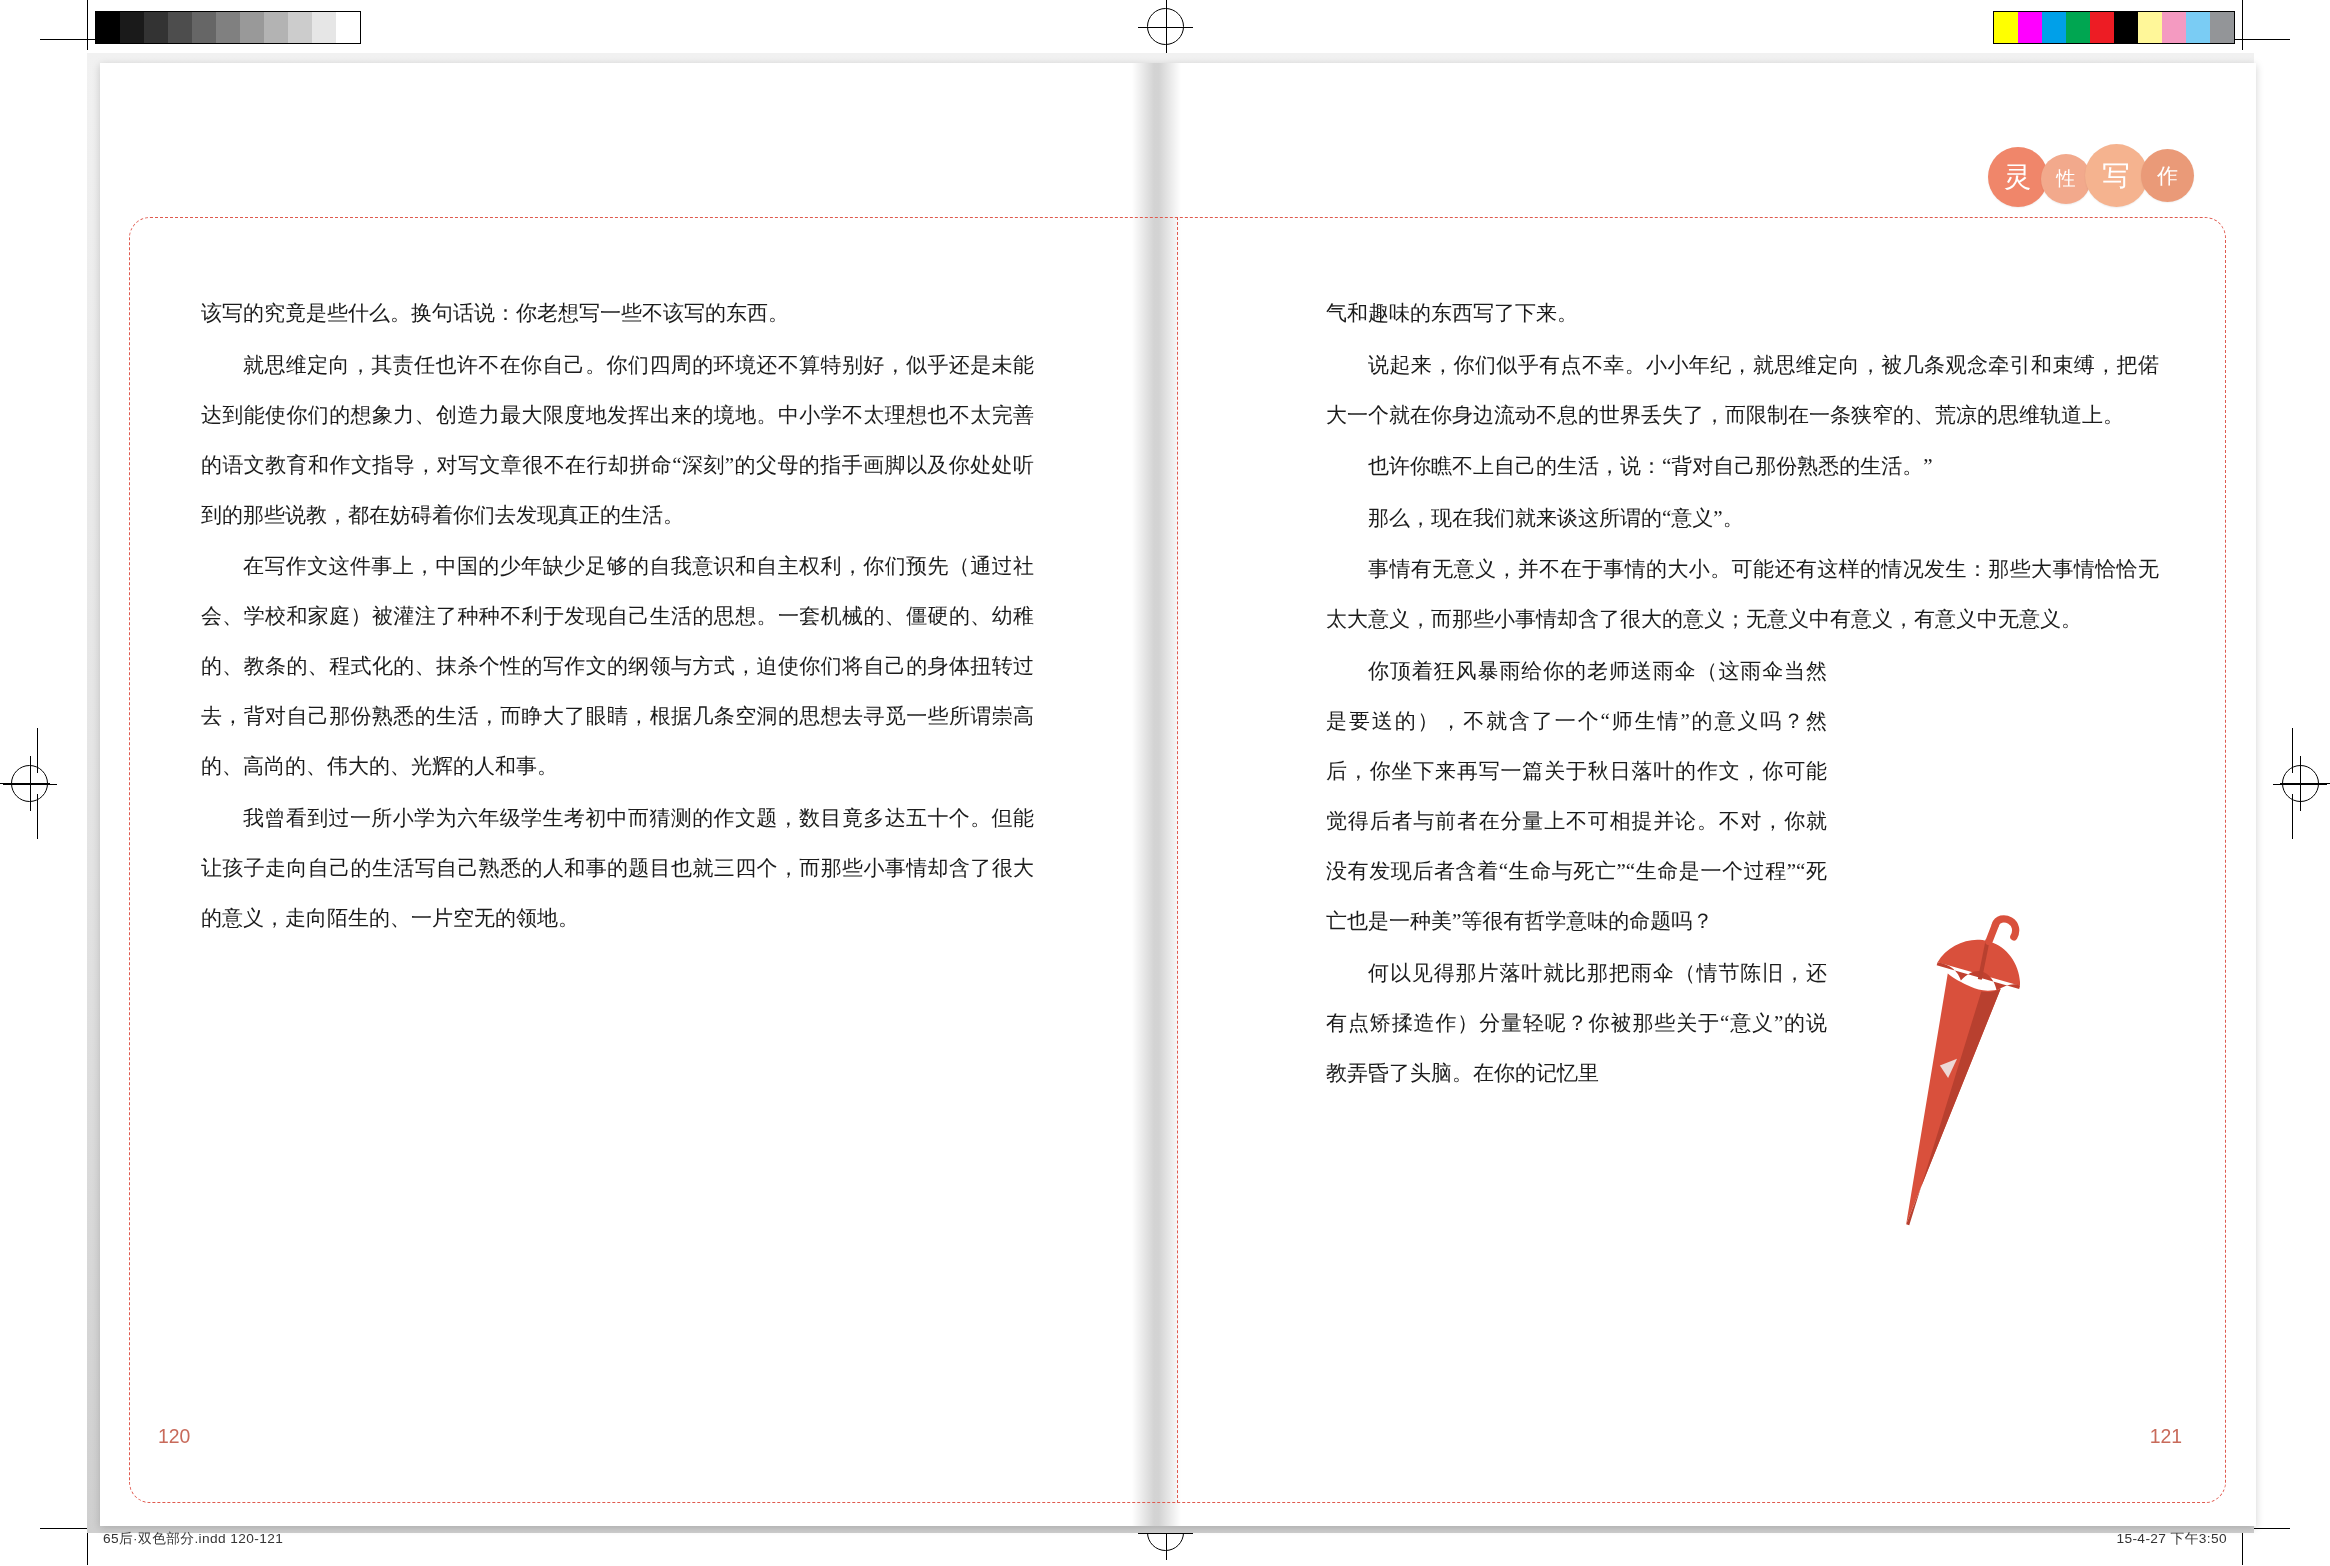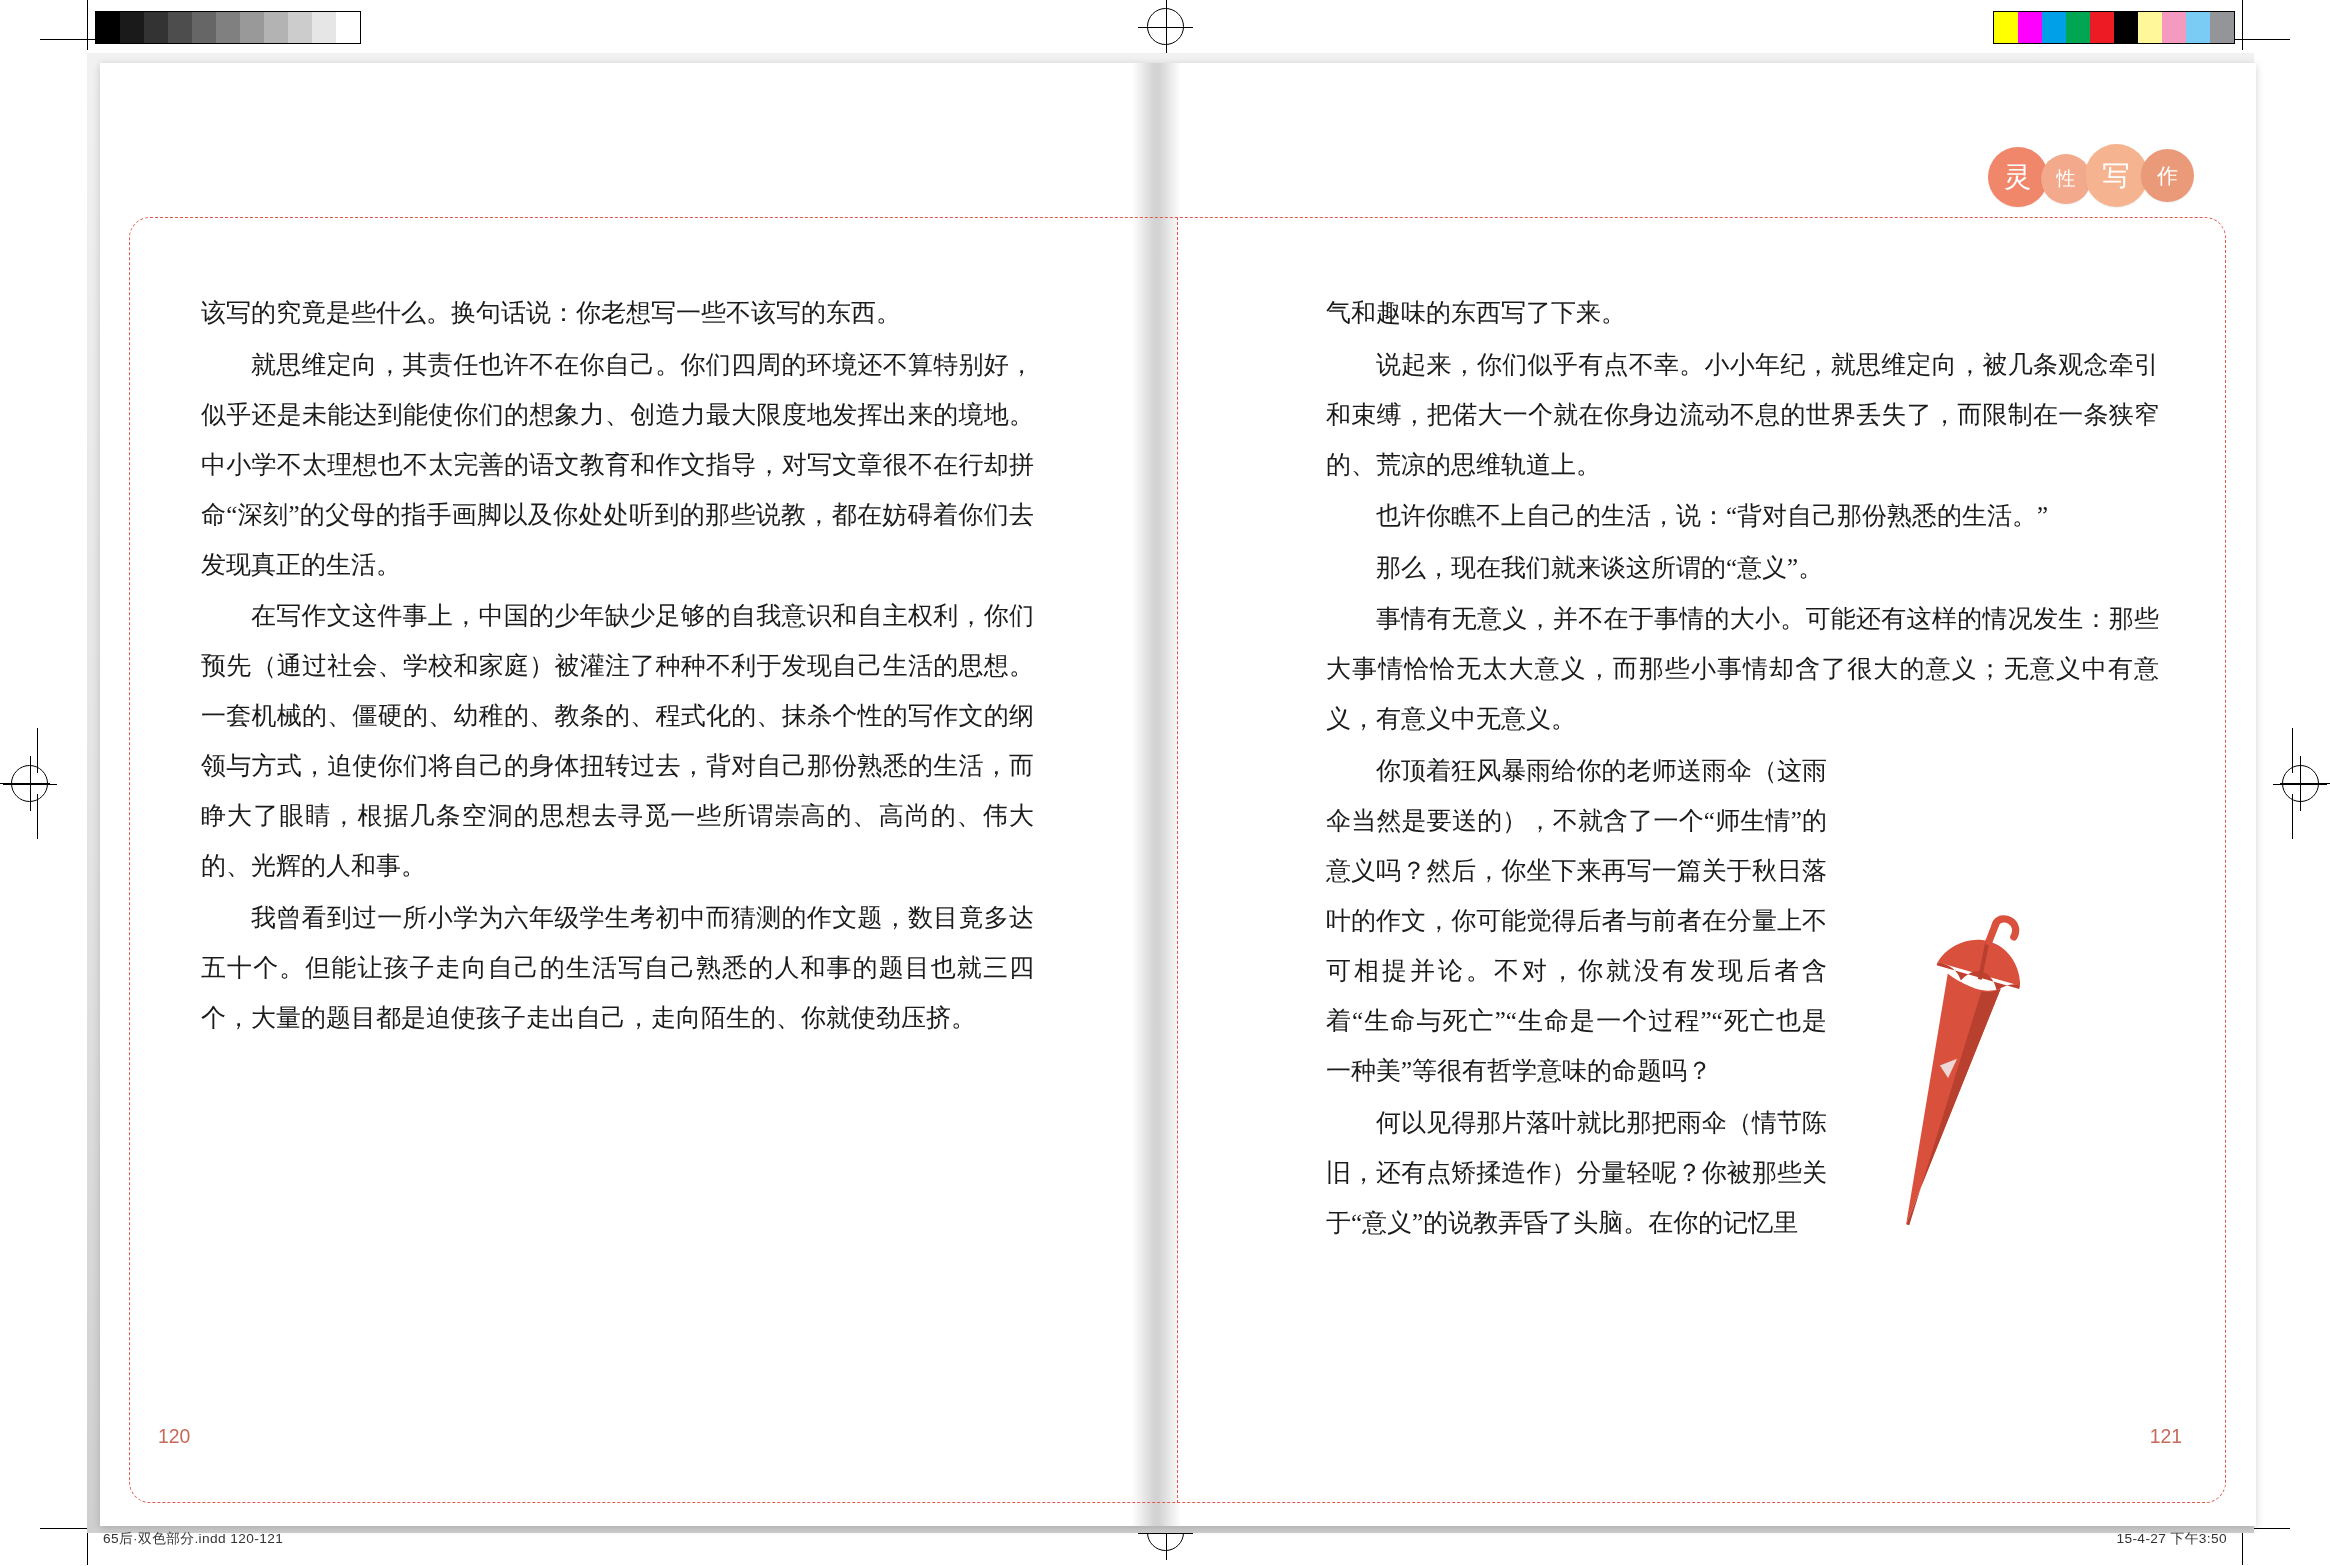--- a/index.html
+++ b/index.html
@@ -133,21 +133,21 @@
   .running-head .b1 { background: #f0866a; width: 60px; height: 60px; font-size: 27.5px; }
   .running-head .b2 { background: #f2a98c; width: 50px; height: 50px; font-size: 19.4px; margin-bottom: 3.2px; }
   .running-head .b3 { background: #f5b38f; width: 63px; height: 63px; font-size: 27.5px; }
   .running-head .b4 { background: #ea9a78; width: 53px; height: 53px; font-size: 21px; margin-bottom: 4.9px; }
 
   
   .col {
     position: absolute;
     top: 288px;
     width: 833px;
-    font-size: 25px;
+    font-size: 21px;
     line-height: 50px;
     color: #1b1b1b;
     text-align: justify;
     text-justify: inter-ideograph;
   }
   .col-left { left: 201px; }
   .col-right { left: 1326px; }
 
   .col p {
     margin: 0 0 1.6px 0;
@@ -248,21 +248,21 @@
   <div class="bubble b1" style="background: rgb(240, 134, 106);">灵</div>
   <div class="bubble b2" style="background: rgb(242, 169, 140);">性</div>
   <div class="bubble b3" style="background: rgb(245, 179, 143);">写</div>
   <div class="bubble b4" style="background: rgb(234, 154, 120);">作</div>
 </div>
 
 <div class="col col-left">
   <p>该写的究竟是些什么。换句话说：你老想写一些不该写的东西。</p>
   <p class="indent">就思维定向，其责任也许不在你自己。你们四周的环境还不算特别好，似乎还是未能达到能使你们的想象力、创造力最大限度地发挥出来的境地。中小学不太理想也不太完善的语文教育和作文指导，对写文章很不在行却拼命“深刻”的父母的指手画脚以及你处处听到的那些说教，都在妨碍着你们去发现真正的生活。</p>
   <p class="indent">在写作文这件事上，中国的少年缺少足够的自我意识和自主权利，你们预先（通过社会、学校和家庭）被灌注了种种不利于发现自己生活的思想。一套机械的、僵硬的、幼稚的、教条的、程式化的、抹杀个性的写作文的纲领与方式，迫使你们将自己的身体扭转过去，背对自己那份熟悉的生活，而睁大了眼睛，根据几条空洞的思想去寻觅一些所谓崇高的、高尚的、伟大的、光辉的人和事。</p>
-  <p class="indent">我曾看到过一所小学为六年级学生考初中而猜测的作文题，数目竟多达五十个。但能让孩子走向自己的生活写自己熟悉的人和事的题目也就三四个，大量的题目都是迫使孩子走出自己，走向陌生的、你就使劲压挤。</p>
+  <p class="indent">我曾看到过一所小学为六年级学生考初中而猜测的作文题，数目竟多达五十个。但能让孩子走向自己的生活写自己熟悉的人和事的题目也就三四个，而那些小事情却含了很大的意义，走向陌生的、一片空无的领地。</p>
 </div>
 <div class="folio folio-left">120</div>
 
 <div class="col col-right">
   <p>气和趣味的东西写了下来。</p>
   <p class="indent">说起来，你们似乎有点不幸。小小年纪，就思维定向，被几条观念牵引和束缚，把偌大一个就在你身边流动不息的世界丢失了，而限制在一条狭窄的、荒凉的思维轨道上。</p>
   <p class="indent">也许你瞧不上自己的生活，说：“背对自己那份熟悉的生活。”</p>
   <p class="indent">那么，现在我们就来谈这所谓的“意义”。</p>
   <p class="indent">事情有无意义，并不在于事情的大小。可能还有这样的情况发生：那些大事情恰恰无太大意义，而那些小事情却含了很大的意义；无意义中有意义，有意义中无意义。</p>
   <p class="indent" style="width:501px;">你顶着狂风暴雨给你的老师送雨伞（这雨伞当然是要送的），不就含了一个“师生情”的意义吗？然后，你坐下来再写一篇关于秋日落叶的作文，你可能觉得后者与前者在分量上不可相提并论。不对，你就没有发现后者含着“生命与死亡”“生命是一个过程”“死亡也是一种美”等很有哲学意味的命题吗？</p>

